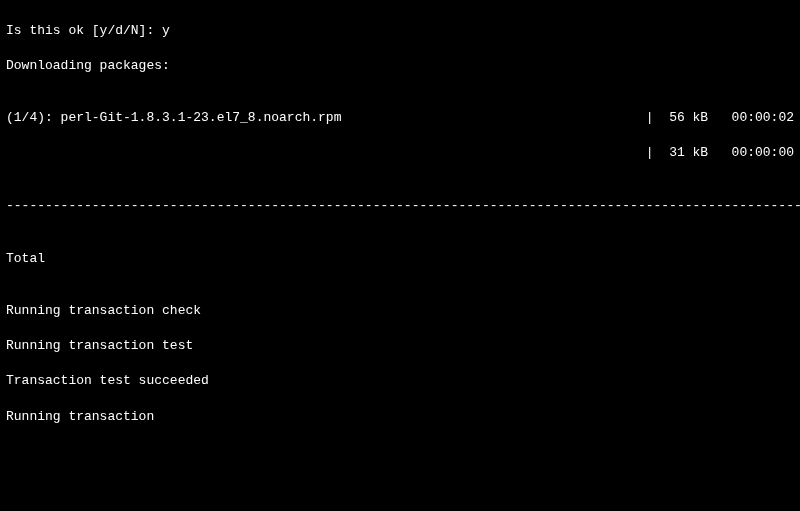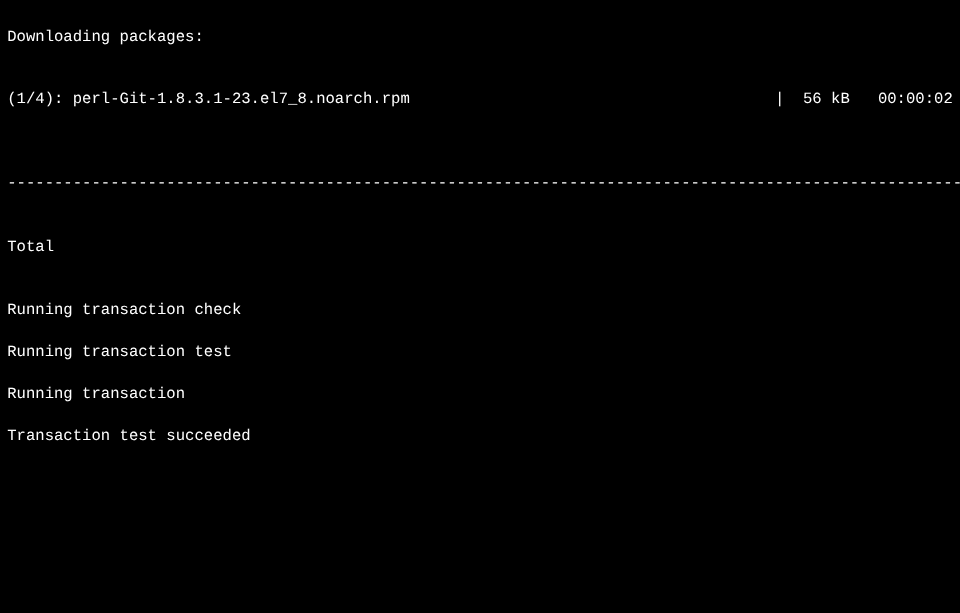--- a/index.html
+++ b/index.html
@@ -26,39 +26,41 @@
   }
   .right {
     margin-left: auto;
     text-align: center;
   }
 </style>
 </head>
 <body>
 
 <div class="terminal">
+<div>Is this ok [y/d/N]: y</div>
 <div>Downloading packages:</div>
 
 <div class="line">
   <span class="left">(1/4): perl-Git-1.8.3.1-23.el7_8.noarch.rpm</span>
   <span class="right">|  56 kB   00:00:02</span>
 </div>
 <div class="line">
+  <span class="right">|  31 kB   00:00:00</span>
 </div>
 
 <div>--------------------------------------------------------------------------------------------------------------</div>
 
 <div class="line">
   <span class="left">Total</span>
 </div>
 
 <div>Running transaction check</div>
 <div>Running transaction test</div>
+<div>Transaction test succeeded</div>
 <div>Running transaction</div>
-<div>Transaction test succeeded</div>
 
 
 
 
 
 
 
 
 
 

